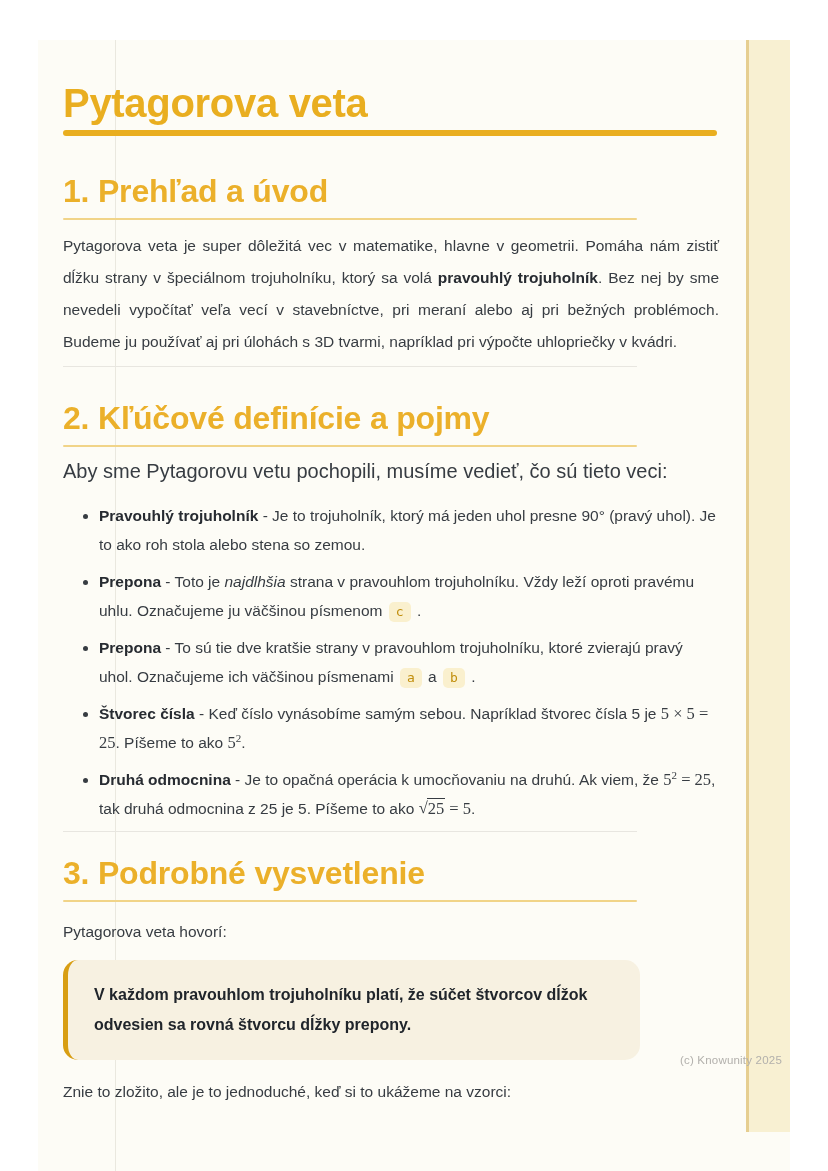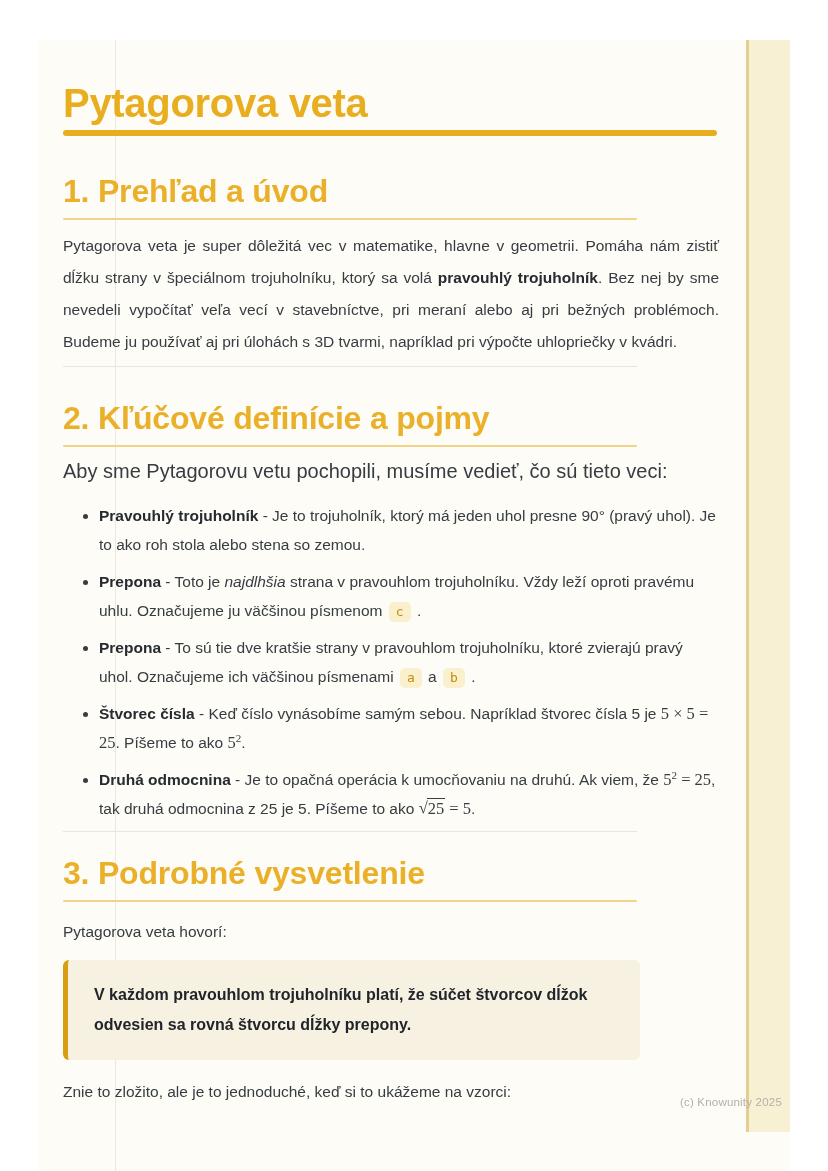--- a/index.html
+++ b/index.html
@@ -97,33 +97,33 @@
   .radicand { border-top: 1px solid currentColor; padding: 0 1px; margin-left: -1px; }
   .lead-line {
     margin-top: 16px;
     font-size: 15.5px; line-height: 28px;
   }
   .callout {
     margin-top: 14px;
     width: 577px;
     background: #F7F1E1;
     border-left: 5px solid #D89E13;
-    border-radius: 6px;
+    border-radius: 15px;
     padding: 20px 26px;
   }
   .callout p {
     font-size: 16px; line-height: 30px;
     font-weight: 700; color: #20252B;
   }
   .after-line {
     margin-top: 18px;
     font-size: 15.5px; line-height: 28px;
   }
   .watermark {
-    position: absolute; right: 8px; top: 1056px;
+    position: absolute; right: 8px; top: 1014px;
     z-index: 3;
     font-size: 11.5px; color: #B2B0AC;
     letter-spacing: 0.2px;
   }
 </style>
 </head>
 <body>
 
 <div class="paper">
   <div class="fold-line"></div>

